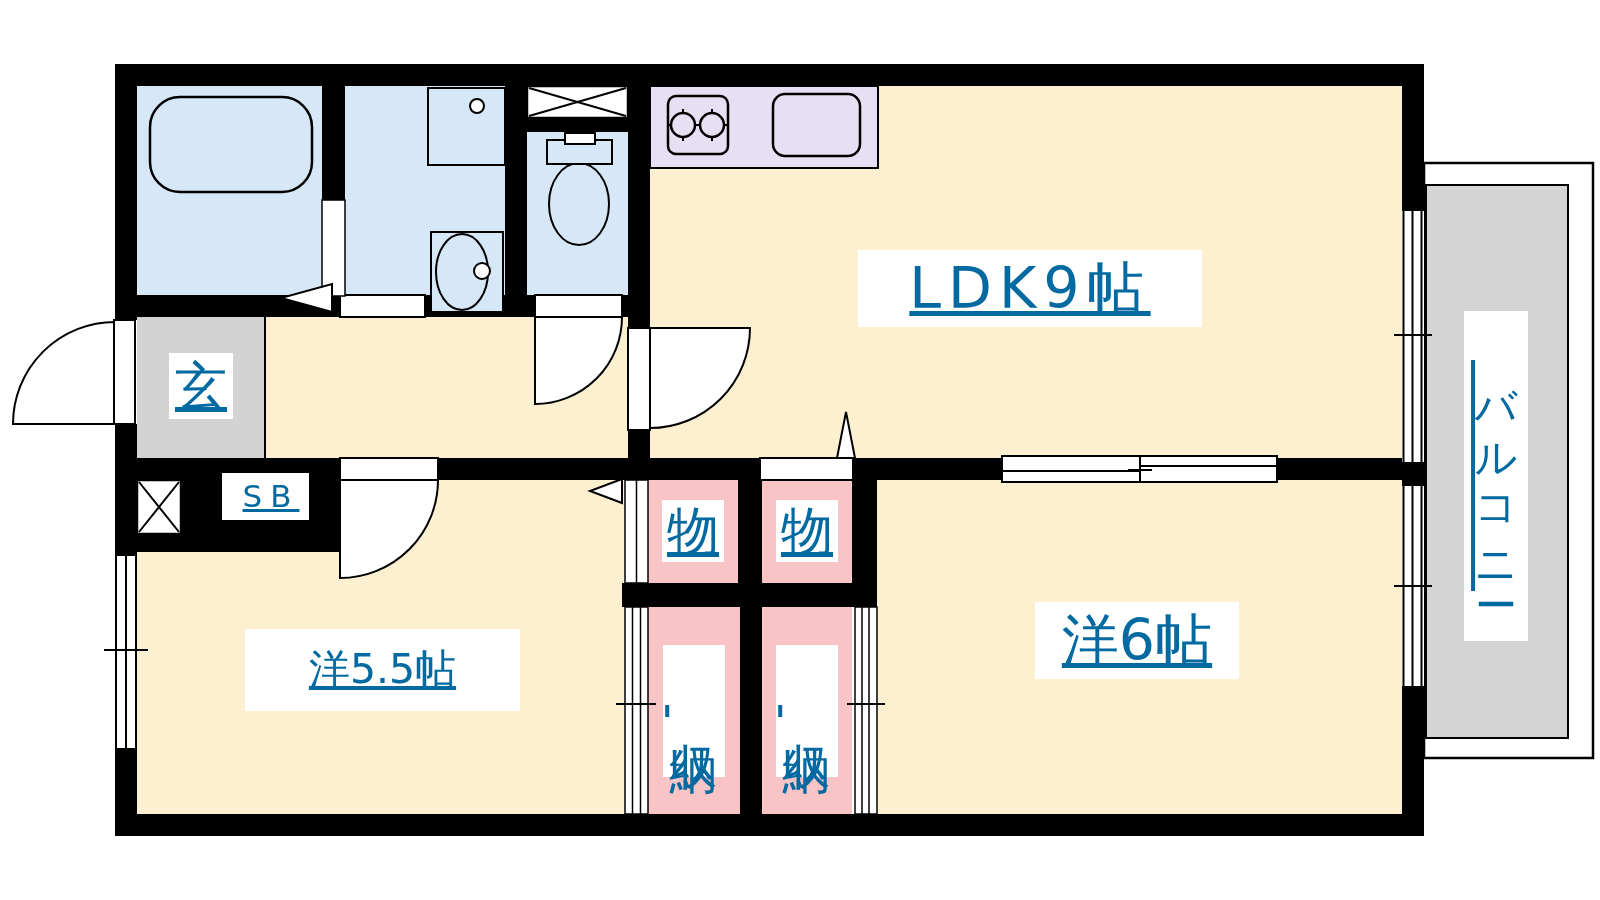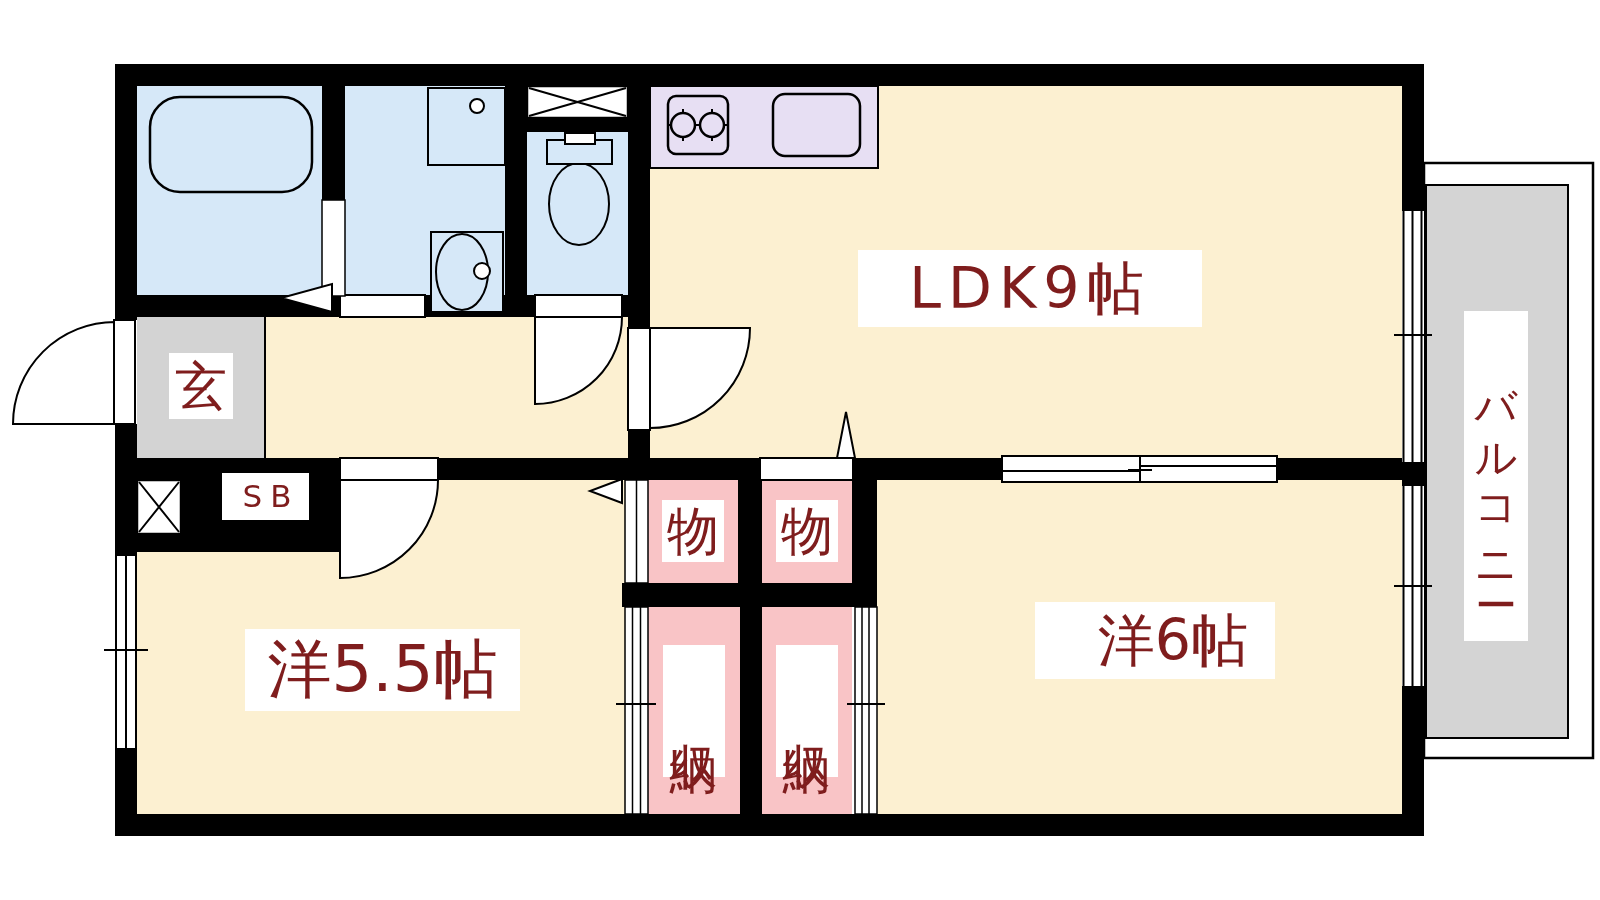--- a/index.html
+++ b/index.html
@@ -2,22 +2,22 @@
 <html><head>
 <meta charset="utf-8">
 <style>
   html,body{margin:0;padding:0;background:#fff;}
   .stage{position:relative;width:1600px;height:900px;background:#ffffff;overflow:hidden;
          font-family:"DejaVu Sans","Liberation Sans",sans-serif;}
   .stage svg{position:absolute;left:0;top:0;}
   .wall{fill:#000000;}
   .ln{stroke:#000000;fill:none;}
   .white{fill:#ffffff;stroke:#000000;}
-  .lbl{position:absolute;background:#ffffff;color:#7f1d1d;display:flex;
-       align-items:center;justify-content:center;white-space:nowrap;line-height:1.05;}
+  .lbl{position:absolute;background:#ffffff;color:#0369a1;display:flex;
+       align-items:center;justify-content:center;white-space:nowrap;line-height:1.05;text-decoration:underline;}
   .v{writing-mode:vertical-rl;text-orientation:upright;}
 </style>
 </head>
 <body>
 
 <div class="stage">
 <svg viewBox="0 0 1600 900" width="1600" height="900">
 
   <g>
     <rect x="137" y="86" width="185" height="209" fill="#D6E8F8"></rect>
@@ -160,22 +160,22 @@
       <circle cx="683" cy="125" r="12" class="ln" stroke-width="2.5"></circle>
       <circle cx="712" cy="125" r="12" class="ln" stroke-width="2.5"></circle>
       <path class="ln" stroke-width="2" d="M683,109 V113 M683,137 V141 M667,125 H671 M695,125 H699 M712,109 V113 M712,137 V141 M696,125 H700 M724,125 H728"></path>
     </g>
     <rect x="773" y="94" width="87" height="62" rx="12" class="ln" stroke-width="2.5"></rect>
     <path class="ln" stroke-width="2" d="M265,317 V458"></path>
   </g>
 </svg>
 
 <div class="lbl" style="left:858px;top:250px;width:344px;height:77px;font-size:57px;letter-spacing:7px;">LDK9帖</div>
-<div class="lbl" style="left:245px;top:629px;width:275px;height:82px;font-size:64px;">洋5.5帖</div>
-<div class="lbl" style="left:1035px;top:602px;width:204px;height:77px;font-size:57px;padding-left:36px;">洋6帖</div>
+<div class="lbl" style="left:245px;top:629px;width:275px;height:82px;font-size:41px;">洋5.5帖</div>
+<div class="lbl" style="left:1035px;top:602px;width:204px;height:77px;font-size:57px;">洋6帖</div>
 <div class="lbl" style="left:169px;top:353px;width:64px;height:66px;font-size:52px;">玄</div>
 <div class="lbl" style="left:222px;top:473px;width:76px;height:47px;font-size:31px;letter-spacing:8px;padding-left:11px;">SB</div>
 <div class="lbl" style="left:662px;top:500px;width:62px;height:62px;font-size:52px;">物</div>
 <div class="lbl" style="left:776px;top:500px;width:62px;height:62px;font-size:52px;">物</div>
 <div class="lbl v" style="left:663px;top:645px;width:62px;height:132px;font-size:48px;letter-spacing:6px;">収納</div>
 <div class="lbl v" style="left:776px;top:645px;width:62px;height:132px;font-size:48px;letter-spacing:6px;">収納</div>
 <div class="lbl v" style="left:1464px;top:311px;width:64px;height:330px;font-size:42px;letter-spacing:8px;">バルコニー</div>
 </div>
 
 </body></html>

